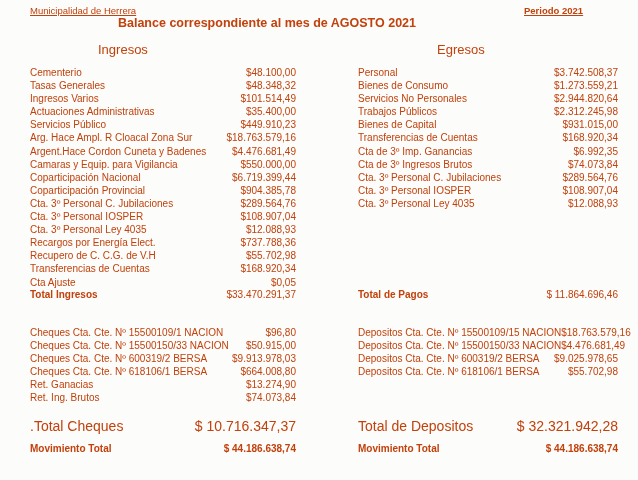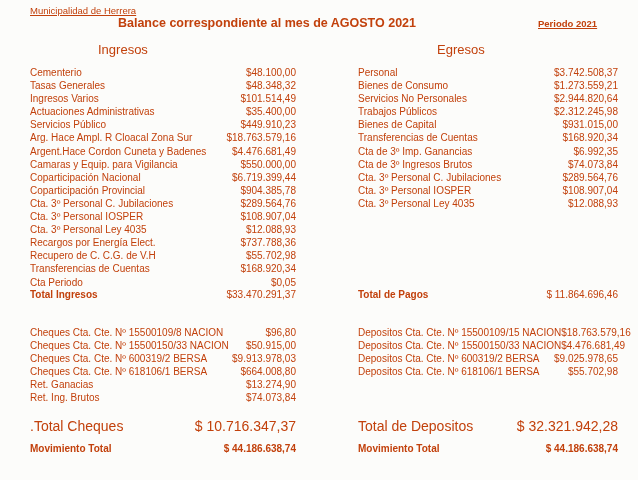--- a/index.html
+++ b/index.html
@@ -9,22 +9,22 @@
     background:#fcfcfa;
     font-family:"Liberation Sans", sans-serif;
     color:#c2410c;
     overflow:hidden;
   }
   .hdr-org{
     position:absolute;left:30px;top:5px;
     font-size:9.5px;text-decoration:underline;
   }
   .hdr-period{
-    position:absolute;left:538px;top:5px;
-    font-size:9.5px;font-weight:700;text-decoration:underline;margin-top:13px;
+    position:absolute;left:524px;top:5px;
+    font-size:9.5px;font-weight:700;text-decoration:underline;
   }
   .doc-title{
     position:absolute;left:0;top:16px;width:534px;
     text-align:center;
     font-size:12.5px;font-weight:700;
   }
   .col-heading{
     position:absolute;top:42px;
     font-size:13px;font-weight:400;
   }
@@ -120,21 +120,21 @@
       </div>
     <div class="row">
         <span class="lbl">Recupero de C. C.G. de V.H</span>
         <span class="val">$55.702,98</span>
       </div>
     <div class="row">
         <span class="lbl">Transferencias de Cuentas</span>
         <span class="val">$168.920,34</span>
       </div>
     <div class="row">
-        <span class="lbl">Cta Periodo</span>
+        <span class="lbl">Cta Ajuste</span>
         <span class="val">$0,05</span>
       </div>
   </div>
 
   <div class="block rcol rows-main">
     <div class="row">
         <span class="lbl">Personal</span>
         <span class="val">$3.742.508,37</span>
       </div>
     <div class="row">
@@ -187,21 +187,21 @@
   </div>
   <div class="block rcol total-row">
     <div class="row">
         <span class="lbl">Total de Pagos</span>
         <span class="val">$ 11.864.696,46</span>
       </div>
   </div>
 
   <div class="block lcol sub-rows">
     <div class="row">
-        <span class="lbl">Cheques Cta. Cte. Nº 15500109/8 NACION</span>
+        <span class="lbl">Cheques Cta. Cte. Nº 15500109/1 NACION</span>
         <span class="val">$96,80</span>
       </div>
     <div class="row">
         <span class="lbl">Cheques Cta. Cte. Nº 15500150/33 NACION</span>
         <span class="val">$50.915,00</span>
       </div>
     <div class="row">
         <span class="lbl">Cheques Cta. Cte. Nº 600319/2 BERSA</span>
         <span class="val">$9.913.978,03</span>
       </div>

